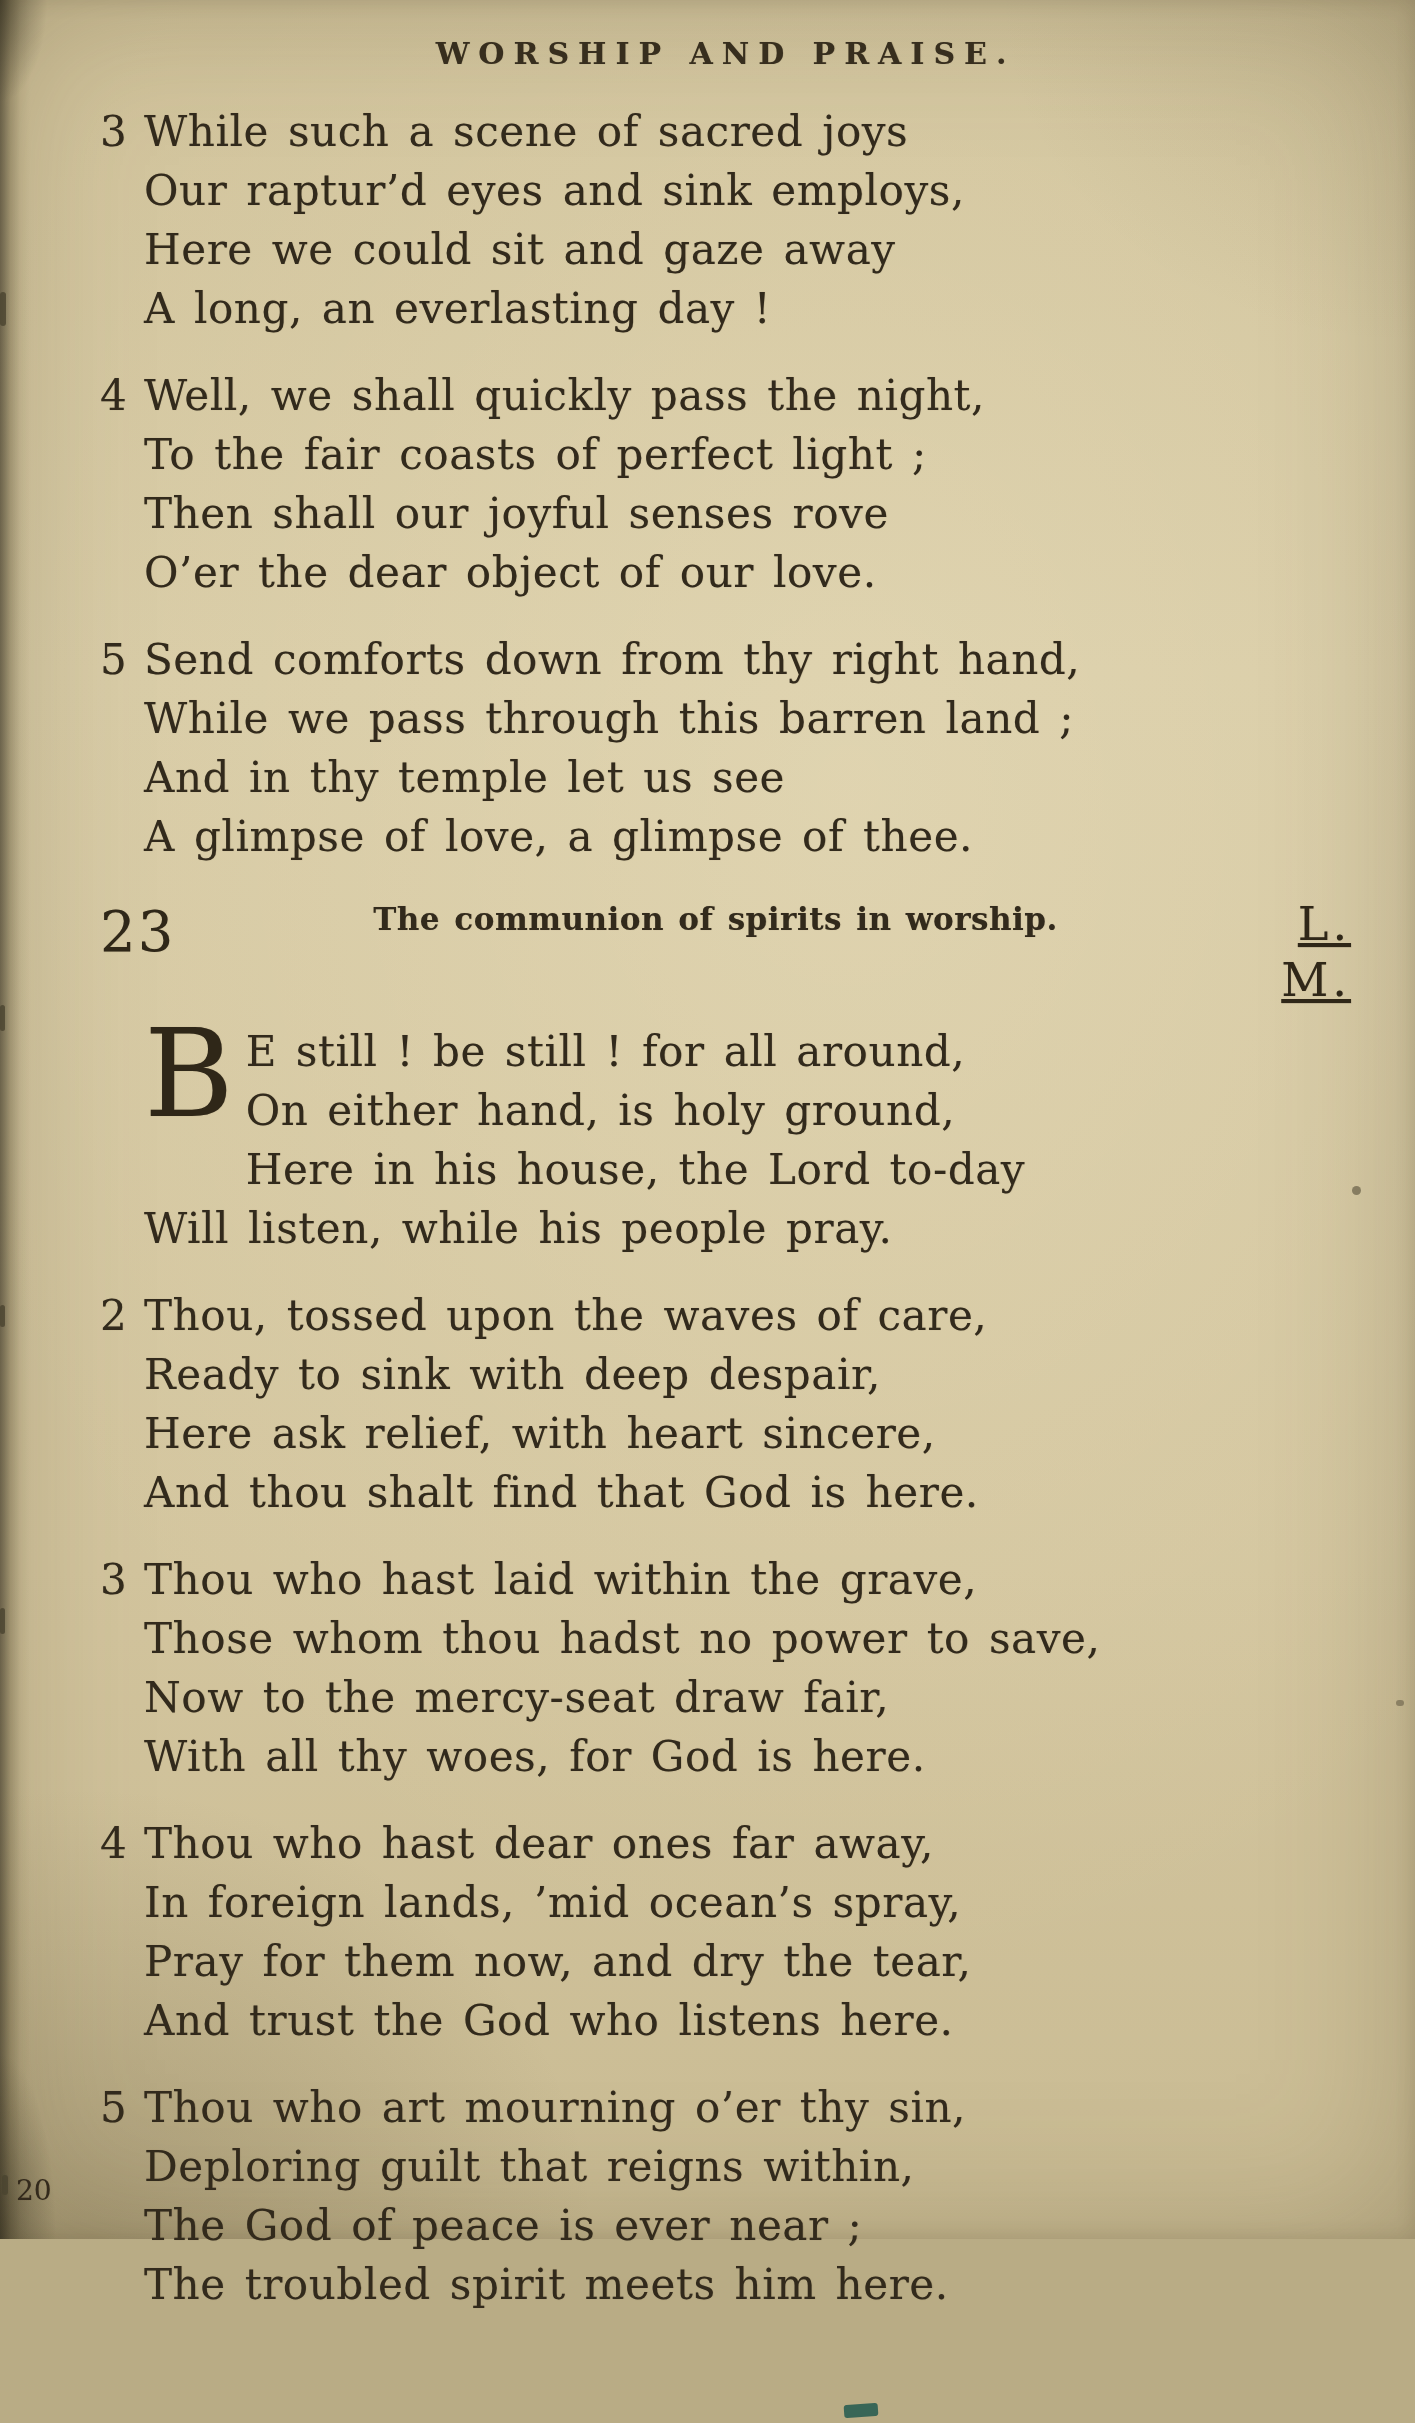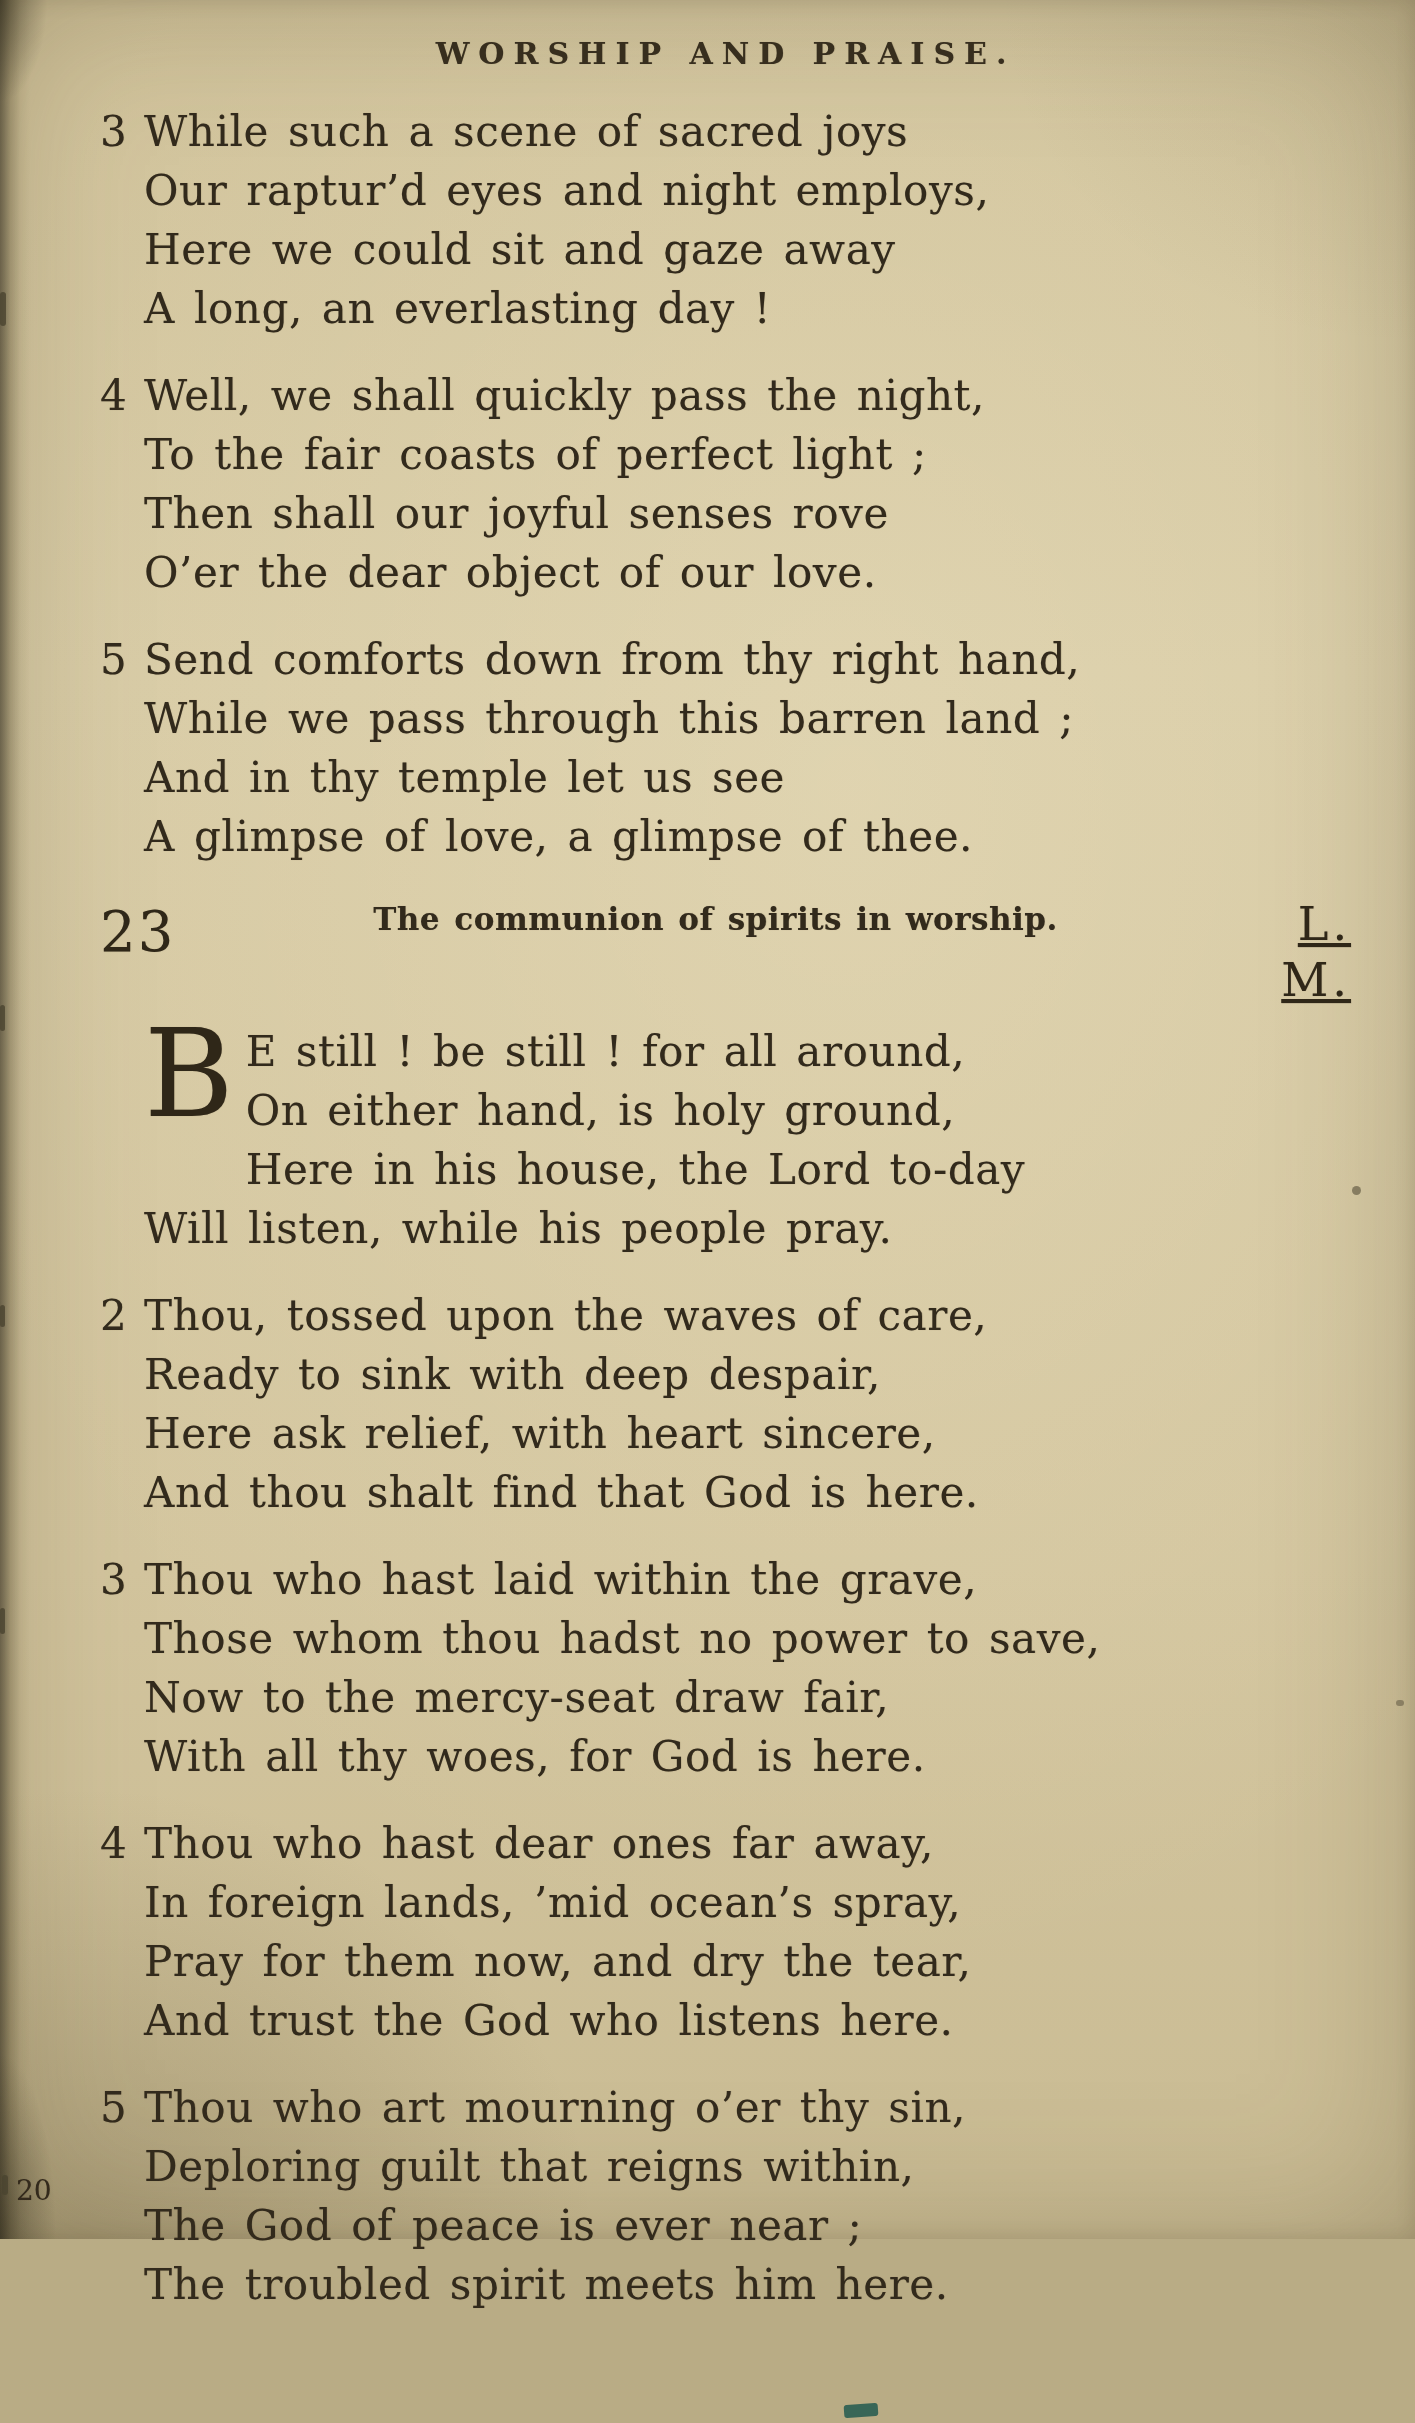--- a/index.html
+++ b/index.html
@@ -132,21 +132,21 @@
 
   <div class="content">
 
     <div class="running-header">WORSHIP AND PRAISE.</div>
 
     <section>
       <div class="verse">
         <div class="verse-num">3</div>
         <div class="verse-lines">
           <div class="line">While such a scene of sacred joys</div>
-          <div class="line">Our raptur’d eyes and night employs,</div>
+          <div class="line">Our raptur’d eyes and sink employs,</div>
           <div class="line">Here we could sit and gaze away</div>
           <div class="line">A long, an everlasting day !</div>
         </div>
       </div>
       <div class="verse">
         <div class="verse-num">4</div>
         <div class="verse-lines">
           <div class="line">Well, we shall quickly pass the night,</div>
           <div class="line">To the fair coasts of perfect light ;</div>
           <div class="line">Then shall our joyful senses rove</div>

